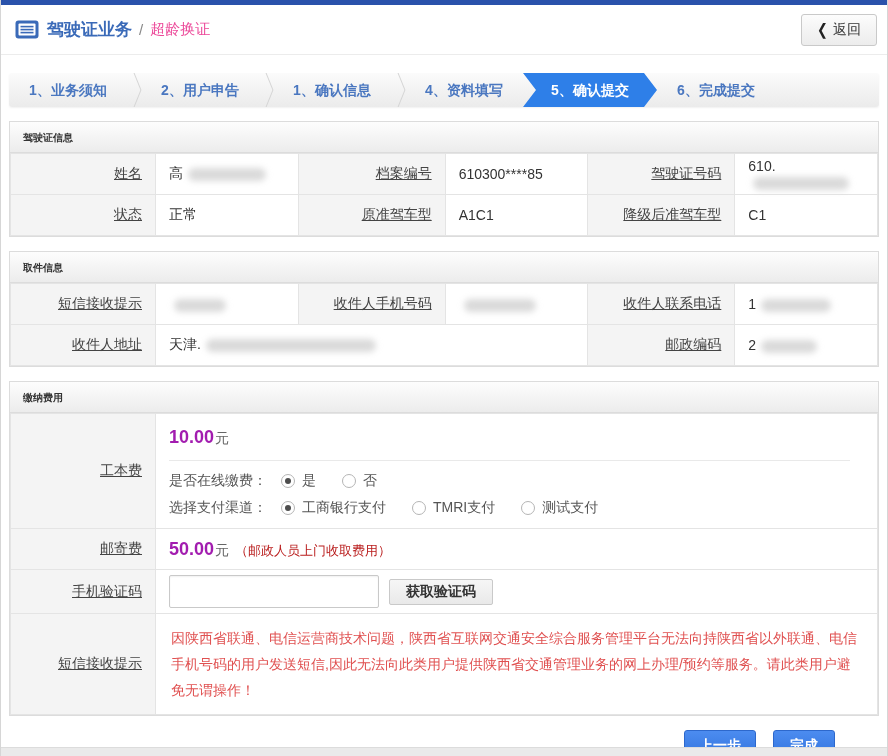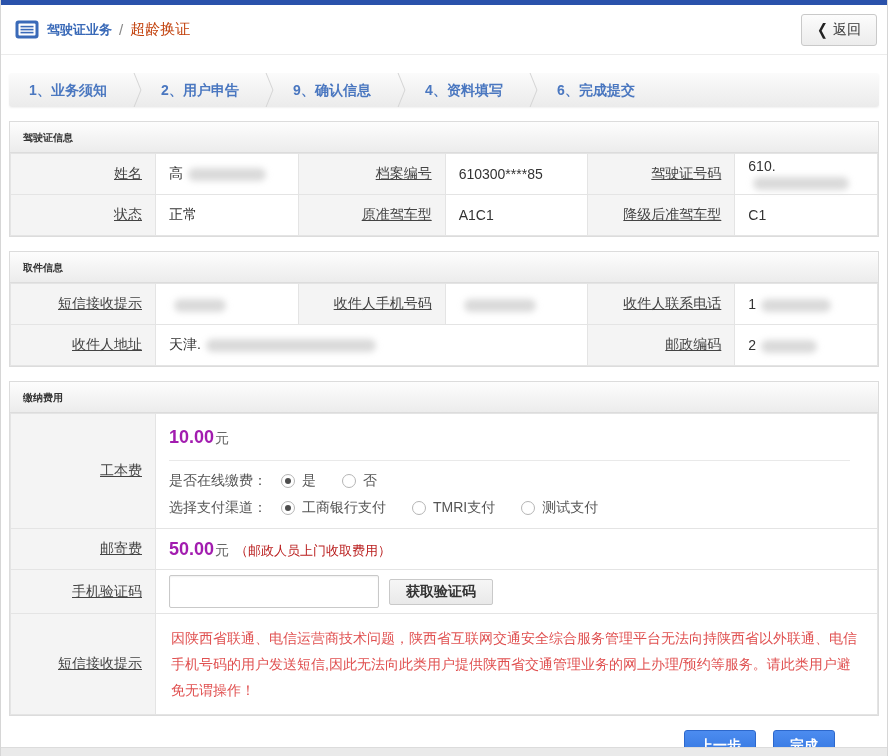--- a/index.html
+++ b/index.html
@@ -7,23 +7,23 @@
   body {
     font-family: "Liberation Sans", "DejaVu Sans", sans-serif;
     background:#ffffff;
     border-left:1px solid #d6d6d6; border-right:1px solid #d6d6d6;
     position:relative; overflow:hidden; font-size:14px; color:#333;
   }
   .topbar { height:5px; background:#2a52ab; }
   
   .header { height:50px; display:flex; align-items:center; padding:0 10px 0 14px; border-bottom:1px solid #ececec; }
   .hdr-icon { width:24px; height:19px; margin-right:8px; flex:0 0 auto; }
-  .crumb-primary { color:#3a6ab8; font-size:13px; font-weight:bold; }
+  .crumb-primary { color:#3a6ab8; font-size:17px; font-weight:bold; }
   .crumb-sep { color:#888; margin:0 7px; font-size:15px; }
-  .crumb-secondary { color:#c2410c; font-size:15px; }
+  .crumb-secondary { color:#ec4899; font-size:15px; }
   .spacer { flex:1; }
   .back-btn {
     border:1px solid #c9c9c9; border-radius:3px;
     background:linear-gradient(#fcfcfc,#ececec);
     padding:6px 15px; font-size:14px; color:#333; cursor:pointer;
     display:flex; align-items:center; gap:5px; font-family:inherit;
   }
   .back-chevron { font-weight:bold; color:#222; font-size:13px; transform:scaleY(1.2); }
   
   .tabs {
@@ -126,24 +126,25 @@
     <span class="back-chevron">❮</span>
     <span>返回</span>
   </button>
 </div>
 
 <div class="tabs">
   <div class="tab">1、业务须知</div>
   <div class="tab-sep"></div>
   <div class="tab">2、用户申告</div>
   <div class="tab-sep"></div>
-  <div class="tab">9、确认信息</div>
+  <div class="tab">1、确认信息</div>
   <div class="tab-sep"></div>
   <div class="tab">4、资料填写</div>
   <div class="tab-sep"></div>
+  <div class="tab active">5、确认提交</div>
   <div class="tab">6、完成提交</div>
   <div class="tab-filler"></div>
 </div>
 
 <div class="section">
   <div class="section-header">驾驶证信息</div>
   <table>
     <colgroup>
         <col style="width:145px">
         <col>

